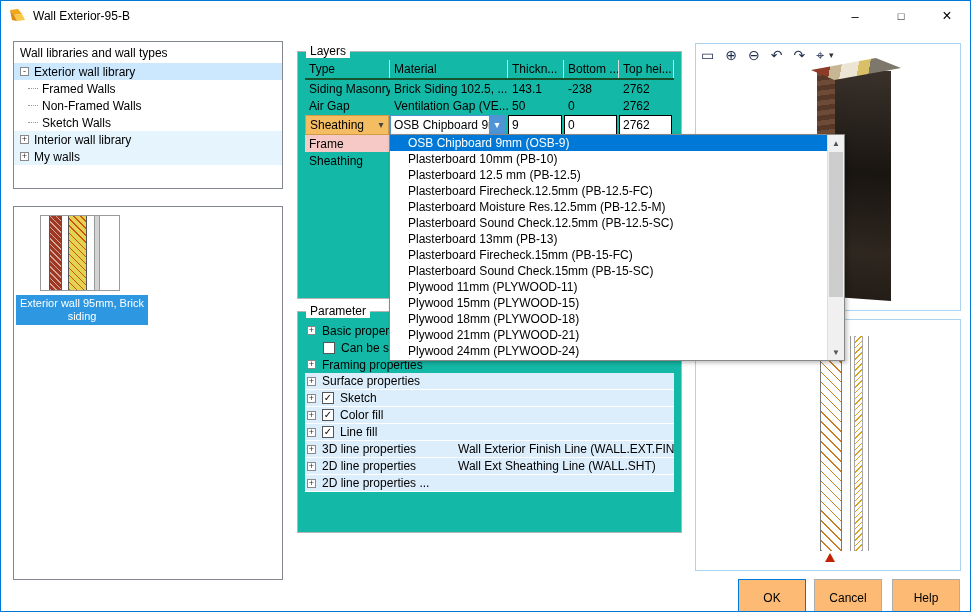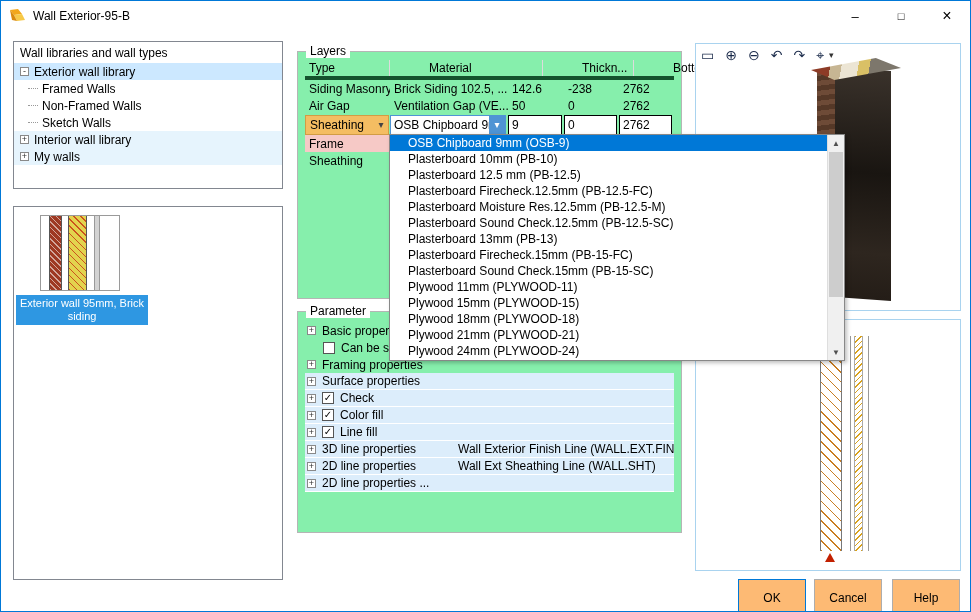--- a/index.html
+++ b/index.html
@@ -15,21 +15,21 @@
   .app-icon { width:18px; height:16px; margin:0 6px 0 8px; }
   .title-text { font-size:12px; color:#000; }
   .win-controls { margin-left:auto; display:flex; height:30px; }
   .win-btn { width:46px; height:30px; display:flex; align-items:center; justify-content:center;
              font-size:13px; color:#000; }
   .win-btn.max { font-size:11px; }
   .win-btn.close { font-size:16px; }
 
   
   .panel-box { position:absolute; background:#fff; border:1px solid #828790; }
-  .group { position:absolute; border:1px solid #b5b5b5; background:#86efac; }
+  .group { position:absolute; border:1px solid #b5b5b5; background:#14b8a6; }
   .group-label { position:absolute; top:-8px; left:8px; background:#fff; padding:0 4px; font-size:12px; }
 
   
   .lib-box { left:12px; top:40px; width:270px; height:148px; }
   .lib-header { padding:4px 6px 3px 6px; }
   .tree-item { height:17px; display:flex; align-items:center; padding-left:6px; }
   .tree-item.selected { background:#cce8ff; }
   .tree-item.pale { background:#e6f4fd; }
   .tree-item.lvl1 { padding-left:14px; }
   .expander { width:9px; height:9px; min-width:9px; border:1px solid #898989; background:#fff;
@@ -51,21 +51,21 @@
   .ta-w2 { width:8px; background:#fff; border-right:1px solid #999; }
   .ta-gray { width:5px; background:#d3d3d3; border-right:1px solid #999; }
   .ta-rest { flex:1; background:#fff; }
   .thumb-label { position:absolute; left:2px; top:88px; width:132px; padding:2px 3px;
                  background:#2e97e2; color:#fff; font-size:11px; text-align:center; line-height:13px; }
 
   
   .layers-group { left:296px; top:50px; width:385px; height:248px; }
   .ltable { position:absolute; left:7px; top:8px; right:7px; }
   .thead, .trow { display:grid; grid-template-columns:85px 118px 56px 55px 1fr; align-items:center; }
-  .thead { height:20px; border-bottom:4px solid #14532d;gap:35px; }
+  .thead { height:20px; border-bottom:2px solid #14532d; }
   .th { height:100%; display:flex; align-items:center; padding-left:4px;
         border-right:1px solid #dcdcdc; overflow:hidden; white-space:nowrap; }
   .trow { height:17px; }
   .trow.edit { height:21px; }
   .td { padding-left:4px; overflow:hidden; white-space:nowrap; }
   .frame-cell { background:#f6c9c6; height:17px; display:flex; align-items:center; }
 
   .combo { height:20px; display:flex; align-items:center; overflow:hidden; }
   .type-combo { background:#f4bd62; border:1px solid #d29c44; margin-right:1px; }
   .type-combo .combo-text { flex:1; padding-left:4px; white-space:nowrap; overflow:hidden; }
@@ -211,21 +211,21 @@
       <div class="thead">
         <div class="th">Type</div>
         <div class="th">Material</div>
         <div class="th">Thickn...</div>
         <div class="th">Bottom ...</div>
         <div class="th">Top hei...</div>
       </div>
       <div class="trow">
         <div class="td">Siding Masonry</div>
         <div class="td">Brick Siding 102.5, ...</div>
-        <div class="td">142.6</div>
+        <div class="td">143.1</div>
         <div class="td">-238</div>
         <div class="td">2762</div>
       </div>
       <div class="trow">
         <div class="td">Air Gap</div>
         <div class="td">Ventilation Gap (VE...</div>
         <div class="td">50</div>
         <div class="td">0</div>
         <div class="td">2762</div>
       </div>
@@ -274,21 +274,21 @@
         <span class="expander">+</span>
         <span class="plabel bold">Framing properties</span>
       </div>
       <div class="prow tint">
         <span class="expander">+</span>
         <span class="plabel bold">Surface properties</span>
       </div>
       <div class="prow tint">
         <span class="expander">+</span>
         <span class="checkbox">✓</span>
-        <span class="plabel bold">Check</span>
+        <span class="plabel bold">Sketch</span>
       </div>
       <div class="prow tint">
         <span class="expander">+</span>
         <span class="checkbox">✓</span>
         <span class="plabel bold">Color fill</span>
       </div>
       <div class="prow tint">
         <span class="expander">+</span>
         <span class="checkbox">✓</span>
         <span class="plabel bold">Line fill</span>

